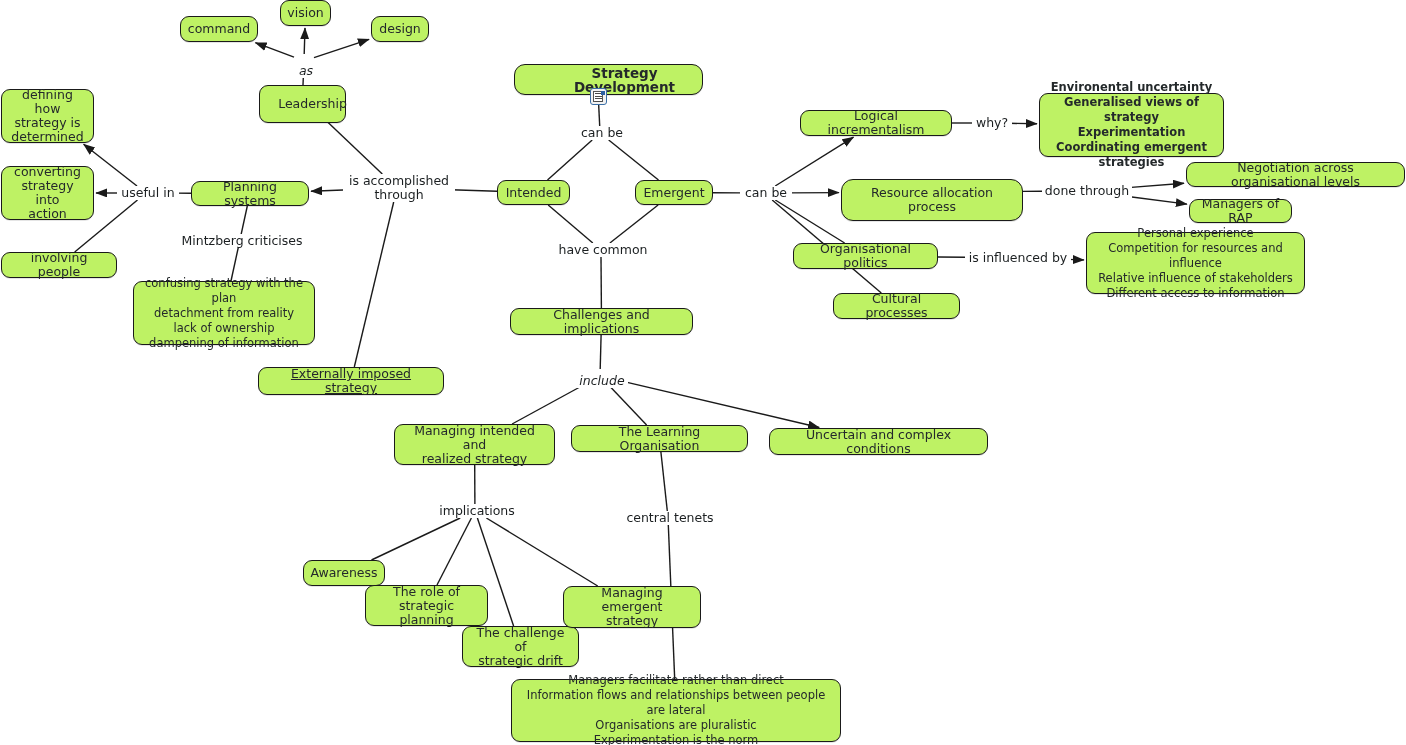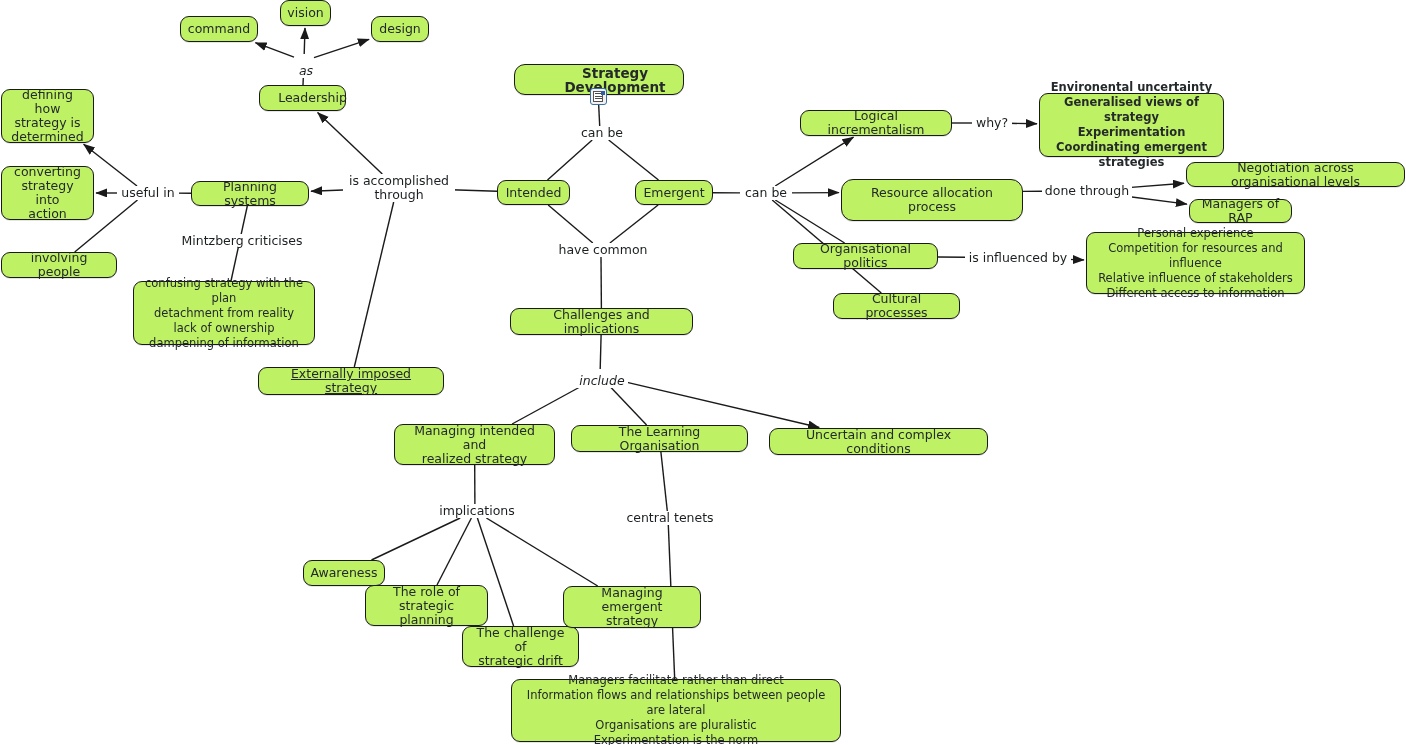--- a/index.html
+++ b/index.html
@@ -143,24 +143,24 @@
         <line x1="460.2" y1="518.0" x2="371.5" y2="560.0"></line>
         <line x1="471.4" y1="518.0" x2="437.0" y2="585.0"></line>
         <line x1="477.4" y1="518.0" x2="513.6" y2="626.0"></line>
         <line x1="486.4" y1="518.0" x2="597.7" y2="586.0"></line>
         <line x1="660.9" y1="452.0" x2="667.3" y2="511.0"></line>
         <line x1="668.3" y1="525.0" x2="674.7" y2="679.0"></line>
       </g>
   </svg>
 
   <div id="nodes-layer">
-      <div class="node title" style="left: 514px; top: 64px; width: 170px; height: 31px; padding-left: 40px;">Strategy Development</div>
+      <div class="node title" style="left: 514px; top: 64px; width: 189px; height: 31px; padding-left: 40px;">Strategy Development</div>
       <div class="node" style="left: 497px; top: 180px; width: 73px; height: 25px;">Intended</div>
       <div class="node" style="left: 635px; top: 180px; width: 78px; height: 25px;">Emergent</div>
-      <div class="node" style="left: 259px; top: 85px; width: 87px; height: 26px; padding-left: 28px;">Leadership</div>
+      <div class="node" style="left: 259px; top: 85px; width: 87px; height: 38px; padding-left: 28px;">Leadership</div>
       <div class="node" style="left: 180px; top: 16px; width: 78px; height: 26px;">command</div>
       <div class="node" style="left: 280px; top: 0px; width: 51px; height: 26px;">vision</div>
       <div class="node" style="left: 371px; top: 16px; width: 58px; height: 26px;">design</div>
       <div class="node" style="left: 191px; top: 181px; width: 118px; height: 25px;">Planning systems</div>
       <div class="node" style="left: 1px; top: 89px; width: 93px; height: 54px;">defining how
 strategy is
 determined</div>
       <div class="node" style="left: 1px; top: 166px; width: 93px; height: 54px;">converting
 strategy into
 action</div>

